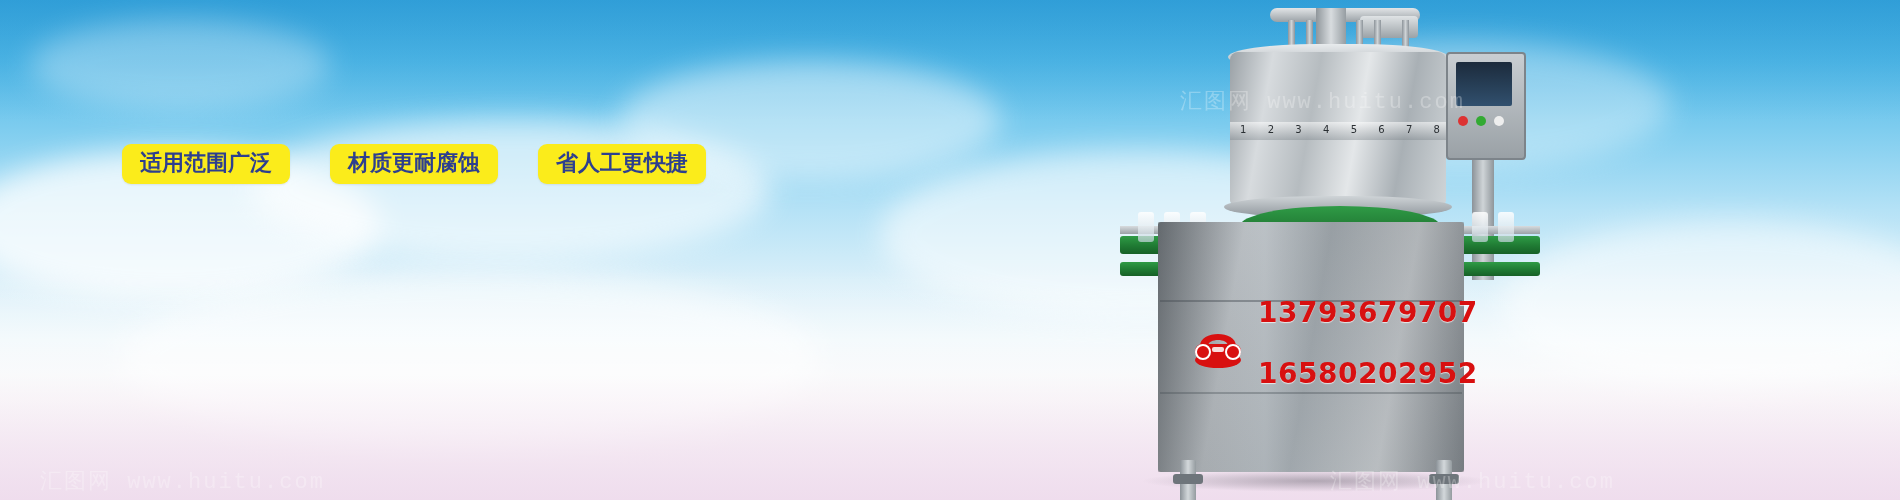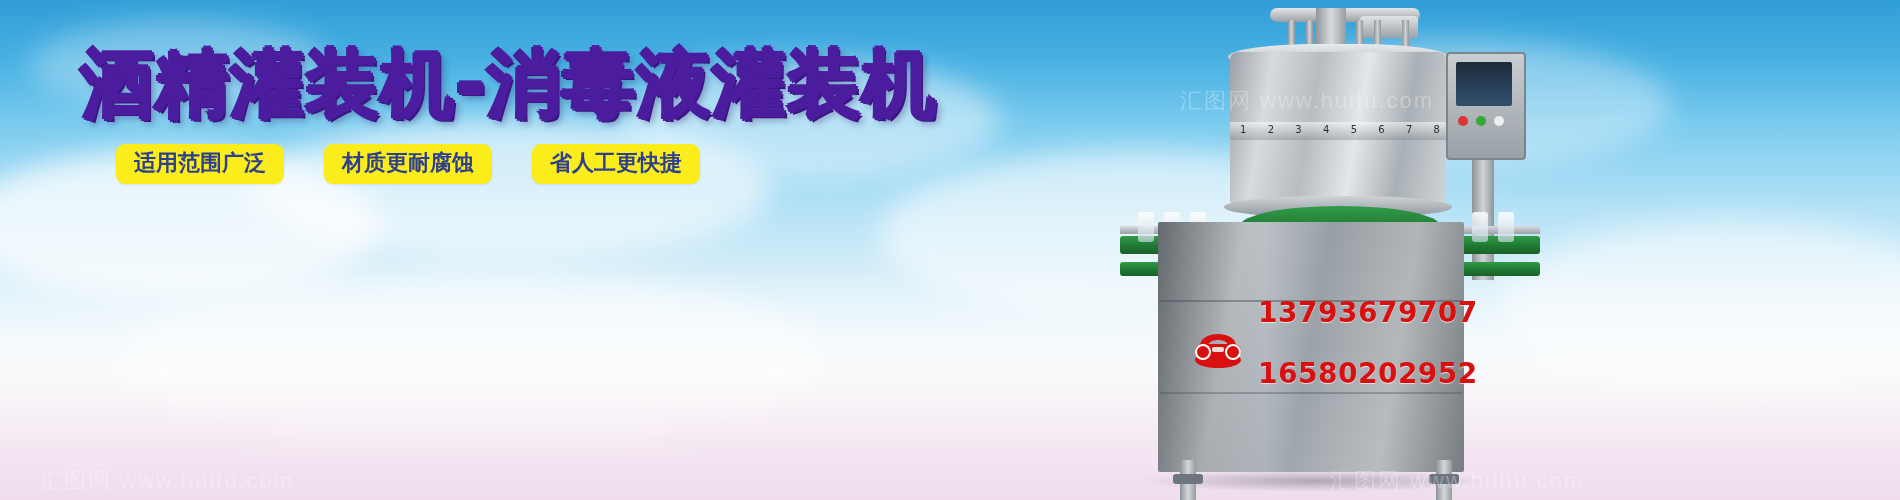--- a/index.html
+++ b/index.html
@@ -38,21 +38,21 @@
     font-family:"DejaVu Sans","Liberation Sans",sans-serif;
     font-size:74px;line-height:78px;font-weight:bold;
     color:#4b1d9e;letter-spacing:1px;
     text-shadow:
       2px 0 0 #4b1d9e,-2px 0 0 #4b1d9e,0 2px 0 #4b1d9e,0 -2px 0 #4b1d9e,
       3px 3px 0 #3a1580, 5px 5px 7px rgba(40,10,90,.35);
     white-space:nowrap;
   }
 
   
-  .pills{position:absolute;left:116px;top:144px;display:flex;gap:40px;align-items:center;}
+  .pills{position:absolute;left:122px;top:144px;display:flex;gap:40px;align-items:center;}
   .pill{
     background:#fbec1b;border-radius:9px;
     padding:6px 18px 8px 18px;
     font-family:"DejaVu Sans","Liberation Sans",sans-serif;
     font-size:22px;line-height:26px;font-weight:bold;color:#2d3f8f;
     white-space:nowrap;box-shadow:0 1px 2px rgba(0,0,0,.08);
   }
 
   
   .copy{
@@ -128,42 +128,41 @@
   .turn-table{left:120px;top:206px;width:200px;height:40px;border-radius:100px/20px;
     background:linear-gradient(180deg,#2f9b46,#176127);}
   .bottle{position:absolute;top:212px;width:16px;height:30px;border-radius:3px;
     background:linear-gradient(180deg,rgba(255,255,255,.85),rgba(200,215,225,.7));}
   .machine-shadow{
     left:20px;top:470px;width:350px;height:22px;border-radius:50%;
     background:radial-gradient(ellipse at center,rgba(60,60,70,.35),rgba(60,60,70,0) 70%);}
 
   
   .wm{position:absolute;color:rgba(255,255,255,.28);font-size:22px;letter-spacing:2px;
-      font-family:Liberation Sans, sans-serif;pointer-events:none;white-space:nowrap;}
+      font-family:Liberation Mono, monospace;pointer-events:none;white-space:nowrap;}
   .wm.w1{left:40px;top:466px;}
   .wm.w2{left:1180px;top:86px;}
   .wm.w3{left:1330px;top:466px;}
 </style>
 </head>
 <body>
 
 <div class="banner">
 
   <div class="topglow"></div>
   <div class="cloud c1"></div>
   <div class="cloud c2"></div>
   <div class="cloud c3"></div>
   <div class="cloud c4"></div>
   <div class="cloud c5"></div>
   <div class="cloud c6"></div>
   <div class="cloud c7"></div>
   <div class="cloud c8"></div>
   <div class="haze"></div>
 
-  <div class="headline">酒精灌装机-消毒液灌装机</div>
 
   <div class="pills">
     <div class="pill">适用范围广泛</div>
     <div class="pill">材质更耐腐蚀</div>
     <div class="pill">省人工更快捷</div>
   </div>
 
   <div class="copy">
   </div>
 

